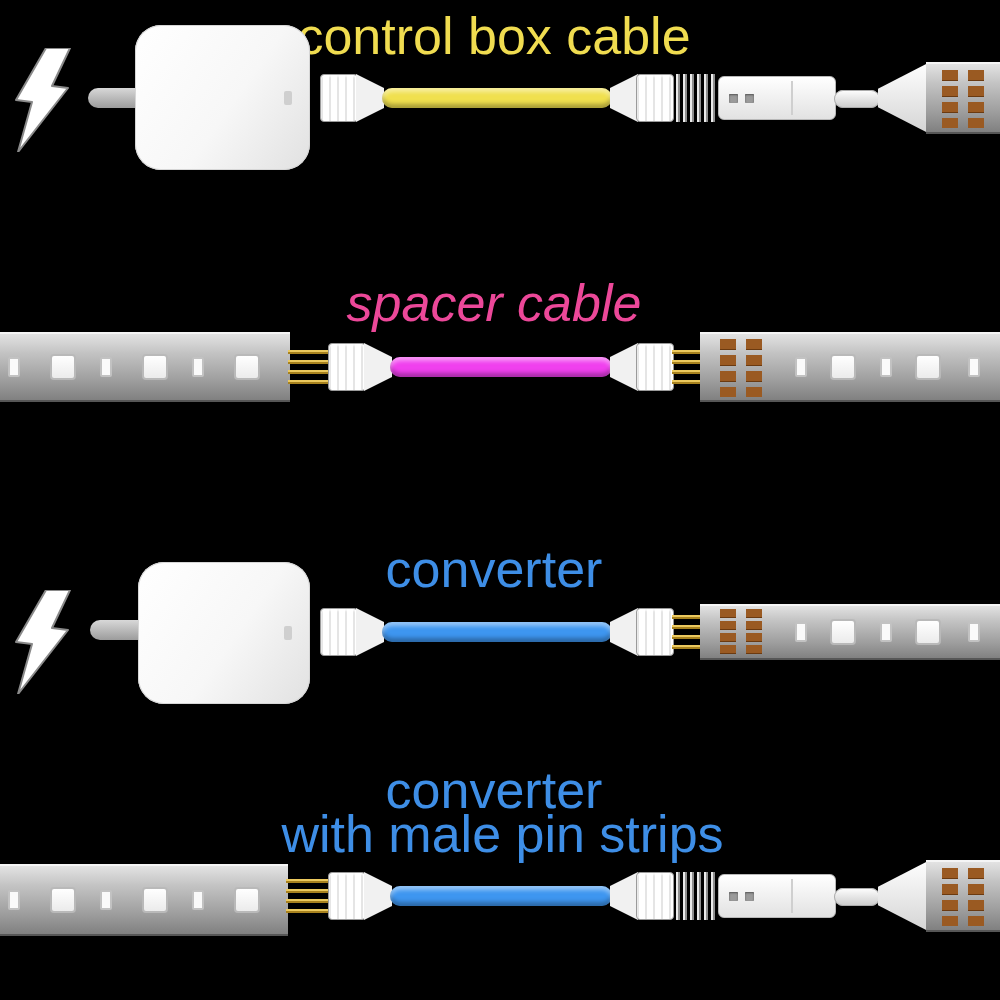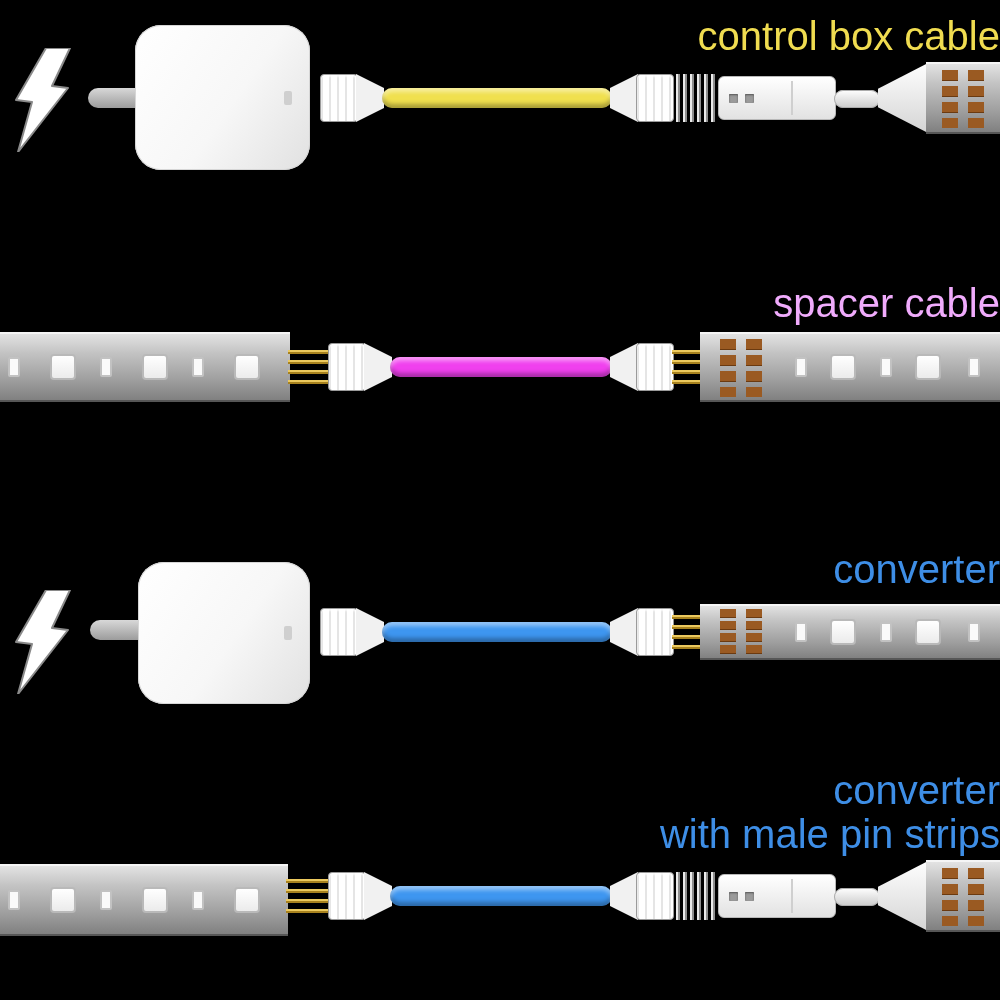--- a/index.html
+++ b/index.html
@@ -1,19 +1,19 @@
 <!DOCTYPE html>
 <html><head>
 <meta charset="utf-8">
 <style>
   html,body{margin:0;padding:0;background:#000;}
   .canvas{position:relative;width:1000px;height:1000px;background:#000;overflow:hidden;
           font-family:"Liberation Sans",sans-serif;}
   .abs{position:absolute;}
-  .lbl{position:absolute;left:0;right:0;text-align:right;font-size:40px;line-height:44px;}
+  .lbl{position:absolute;left:0;right:12px;text-align:center;font-size:52px;line-height:44px;}
   .adapter{background:linear-gradient(125deg,#ffffff 0%,#f7f7f7 55%,#e1e1e1 100%);
            border-radius:26px;box-shadow:inset 0 0 0 1px #d6d6d6;}
   .notch{position:absolute;right:18px;top:50%;transform:translateY(-50%);
          width:8px;height:14px;background:#cfcfcf;border-radius:2px;}
   .prong{background:linear-gradient(180deg,#d8d8d8,#9c9c9c);border-radius:10px 0 0 10px;}
   .connhead{background-color:#ffffff;
             background-image:repeating-linear-gradient(90deg,rgba(0,0,0,.10) 0 2px,rgba(0,0,0,0) 2px 8px);
             border:1px solid #9a9a9a;border-radius:4px;box-sizing:border-box;
             box-shadow:inset 0 2px 2px rgba(255,255,255,.8);}
   .tail-r{background:#f1f1f1;clip-path:polygon(0 0,100% 29%,100% 71%,0 100%);}
@@ -76,21 +76,21 @@
       <div class="seam"></div>
     </div>
     <div class="abs wcable" style="left:834px;top:90px;width:46px;height:18px"></div>
     <div class="abs flare" style="left:878px;top:62px;width:52px;height:72px"></div>
     <div class="abs strip" style="left:926px;top:62px;width:74px;height:72px">
       <div class="padsblk" style="left:16px;top:8px;width:44px;height:58px"></div>
     </div>
   </div>
 
   <div class="row">
-    <div class="lbl" style="top: 281px; color: #f0abfc;">spacer cable</div>
+    <div class="lbl" style="top: 281px; color: #ec4899; font-style: italic;">spacer cable</div>
 
     <div class="abs strip" style="left:0;top:332px;width:290px;height:70px">
       <div class="res" style="left:8px;top:25px"></div>
       <div class="led" style="left:50px;top:22px"></div>
       <div class="res" style="left:100px;top:25px"></div>
       <div class="led" style="left:142px;top:22px"></div>
       <div class="res" style="left:192px;top:25px"></div>
       <div class="led" style="left:234px;top:22px"></div>
     </div>
     <div class="abs pins" style="left:288px;top:350px;width:42px;height:34px"></div>

